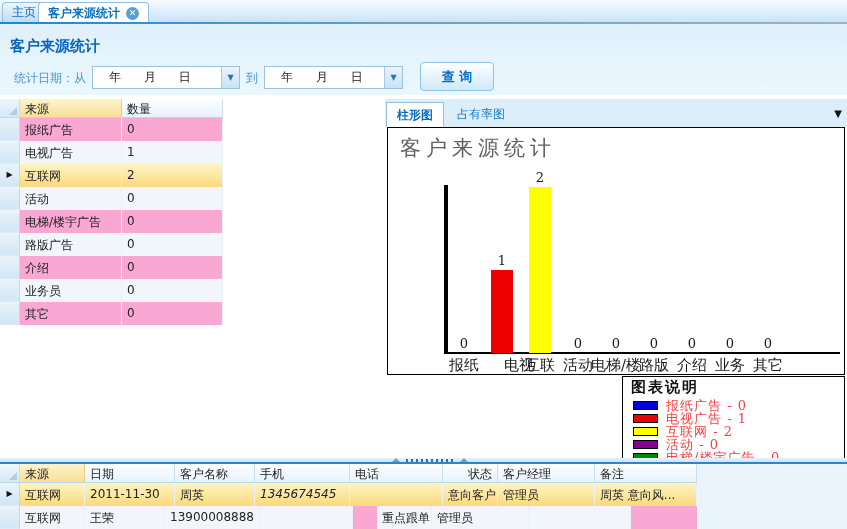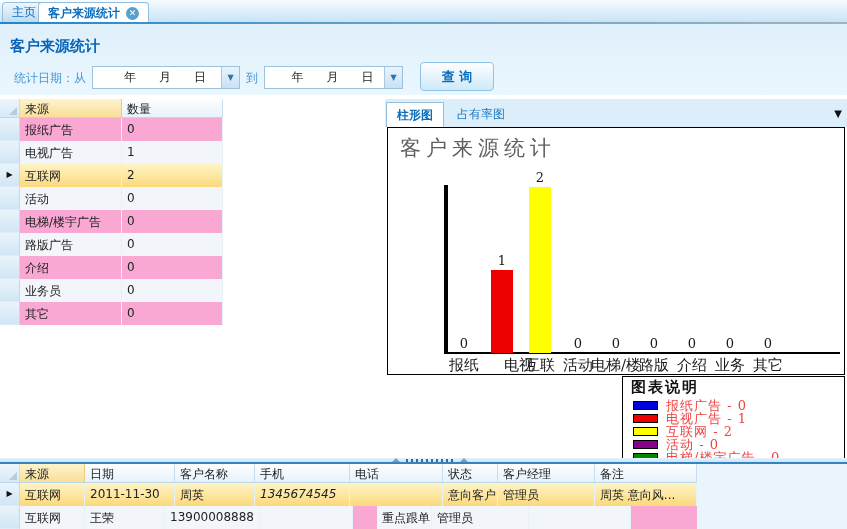--- a/index.html
+++ b/index.html
@@ -19,21 +19,21 @@
   .tab-active { left:38px; background:#fff; font-weight:bold; height:22px; display:flex; align-items:center; }
   .close-icon { display:inline-block; width:13px; height:13px; margin-left:6px; border-radius:50%;
                 background:#57a0d2; color:#fff; font-size:9px; line-height:13px; text-align:center; font-weight:bold; }
 
   
   .header-area { position:absolute; left:0; top:24px; width:847px; height:71px;
                  background:linear-gradient(180deg,#dff0fb,#ebf7fe); }
   .page-title { position:absolute; left:10px; top:13px; font-size:15px; font-weight:bold; color:#0a65b8; }
   .filter-label { position:absolute; color:#4596d5; font-size:12px; }
   .date-input { position:absolute; height:23px; background:#fff; border:1px solid #9ec2dc; display:flex; }
-  .date-text { flex:1; padding-left:16px; line-height:21px; white-space:pre; color:#222;text-align:center; }
+  .date-text { flex:1; padding-left:16px; line-height:21px; white-space:pre; color:#222; }
   .date-dd { width:18px; border-left:1px solid #a7c9e2; background:linear-gradient(180deg,#eaf4fc,#c8e2f4);
              color:#2c76b0; font-size:8px; text-align:center; line-height:21px; cursor:pointer; }
   .query-btn { position:absolute; left:420px; top:62px; width:74px; height:29px;
                border:1px solid #8fc3e8; border-radius:4px; color:#0a6ebd; font-weight:bold; font-size:13px;
                background:linear-gradient(180deg,#fdfeff 0%,#e8f5fd 45%,#cfe9f8 100%); cursor:pointer;
                font-family:"DejaVu Sans", sans-serif; }
 
   
   .grid { position:absolute; background:#f9a8d4; }
   .grid-header { display:flex; height:19px; }
@@ -241,21 +241,21 @@
 
   <div class="detail-bg"></div>
   <div class="grid" style="left:0; top:464px; width:697px;" id="detail-grid">
       <div class="grid-header">
         <div class="hcell corner"></div>
         <div class="hcell sorted" style="width: 65px;">来源</div>
         <div class="hcell" style="width: 90px;">日期</div>
         <div class="hcell" style="width: 80px;">客户名称</div>
         <div class="hcell" style="width: 95px;">手机</div>
         <div class="hcell" style="width: 93px;">电话</div>
-        <div class="hcell" style="width: 55px;">状态</div>
+        <div class="hcell" style="width: 55px; text-align: right;">状态</div>
         <div class="hcell" style="width: 97px;">客户经理</div>
         <div class="hcell" style="width: 102px;">备注</div>
       </div>
       <div class="grid-row row-sel" style="height: 23px;">
         <div class="sel-cell">
           <span class="row-arrow">▶</span>
         </div>
         <div class="dcell" style="width: 65px;">互联网</div>
         <div class="dcell" style="width: 90px;">2011-11-30</div>
         <div class="dcell" style="width: 80px;">周英</div>

